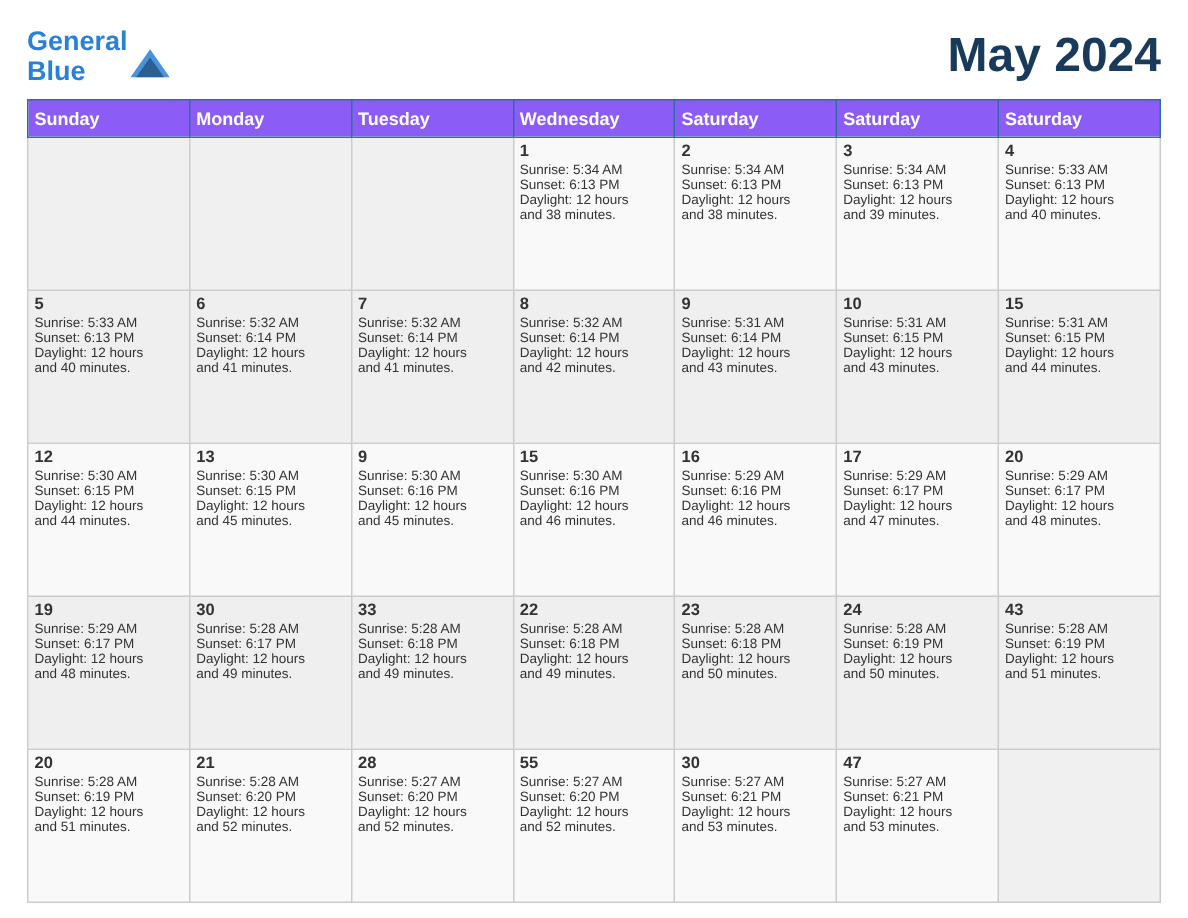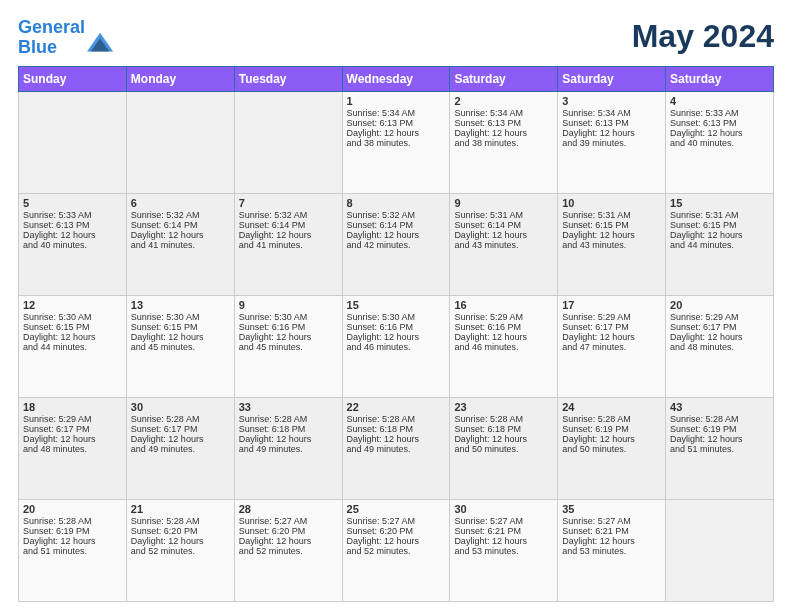--- a/index.html
+++ b/index.html
@@ -265,21 +265,21 @@
           <td>
             <span class="day-num">20</span>
             <span style="display: block; font-size: 9px;">Sunrise: 5:29 AM</span>
             <span style="display: block; font-size: 9px;">Sunset: 6:17 PM</span>
             <span style="display: block; font-size: 9px;">Daylight: 12 hours</span>
             <span style="display: block; font-size: 9px;">and 48 minutes.</span>
           </td>
         </tr>
         <tr>
           <td>
-            <span class="day-num">18</span>
+            <span class="day-num">19</span>
             <span style="display: block; font-size: 9px;">Sunrise: 5:29 AM</span>
             <span style="display: block; font-size: 9px;">Sunset: 6:17 PM</span>
             <span style="display: block; font-size: 9px;">Daylight: 12 hours</span>
             <span style="display: block; font-size: 9px;">and 48 minutes.</span>
           </td>
           <td>
             <span class="day-num">30</span>
             <span style="display: block; font-size: 9px;">Sunrise: 5:28 AM</span>
             <span style="display: block; font-size: 9px;">Sunset: 6:17 PM</span>
             <span style="display: block; font-size: 9px;">Daylight: 12 hours</span>
@@ -337,35 +337,35 @@
             <span style="display: block; font-size: 9px;">and 52 minutes.</span>
           </td>
           <td>
             <span class="day-num">28</span>
             <span style="display: block; font-size: 9px;">Sunrise: 5:27 AM</span>
             <span style="display: block; font-size: 9px;">Sunset: 6:20 PM</span>
             <span style="display: block; font-size: 9px;">Daylight: 12 hours</span>
             <span style="display: block; font-size: 9px;">and 52 minutes.</span>
           </td>
           <td>
-            <span class="day-num">25</span>
+            <span class="day-num">55</span>
             <span style="display: block; font-size: 9px;">Sunrise: 5:27 AM</span>
             <span style="display: block; font-size: 9px;">Sunset: 6:20 PM</span>
             <span style="display: block; font-size: 9px;">Daylight: 12 hours</span>
             <span style="display: block; font-size: 9px;">and 52 minutes.</span>
           </td>
           <td>
             <span class="day-num">30</span>
             <span style="display: block; font-size: 9px;">Sunrise: 5:27 AM</span>
             <span style="display: block; font-size: 9px;">Sunset: 6:21 PM</span>
             <span style="display: block; font-size: 9px;">Daylight: 12 hours</span>
             <span style="display: block; font-size: 9px;">and 53 minutes.</span>
           </td>
           <td>
-            <span class="day-num">35</span>
+            <span class="day-num">47</span>
             <span style="display: block; font-size: 9px;">Sunrise: 5:27 AM</span>
             <span style="display: block; font-size: 9px;">Sunset: 6:21 PM</span>
             <span style="display: block; font-size: 9px;">Daylight: 12 hours</span>
             <span style="display: block; font-size: 9px;">and 53 minutes.</span>
           </td>
           <td class="empty"></td>
         </tr>
       </tbody>
   </table>
 </div>

